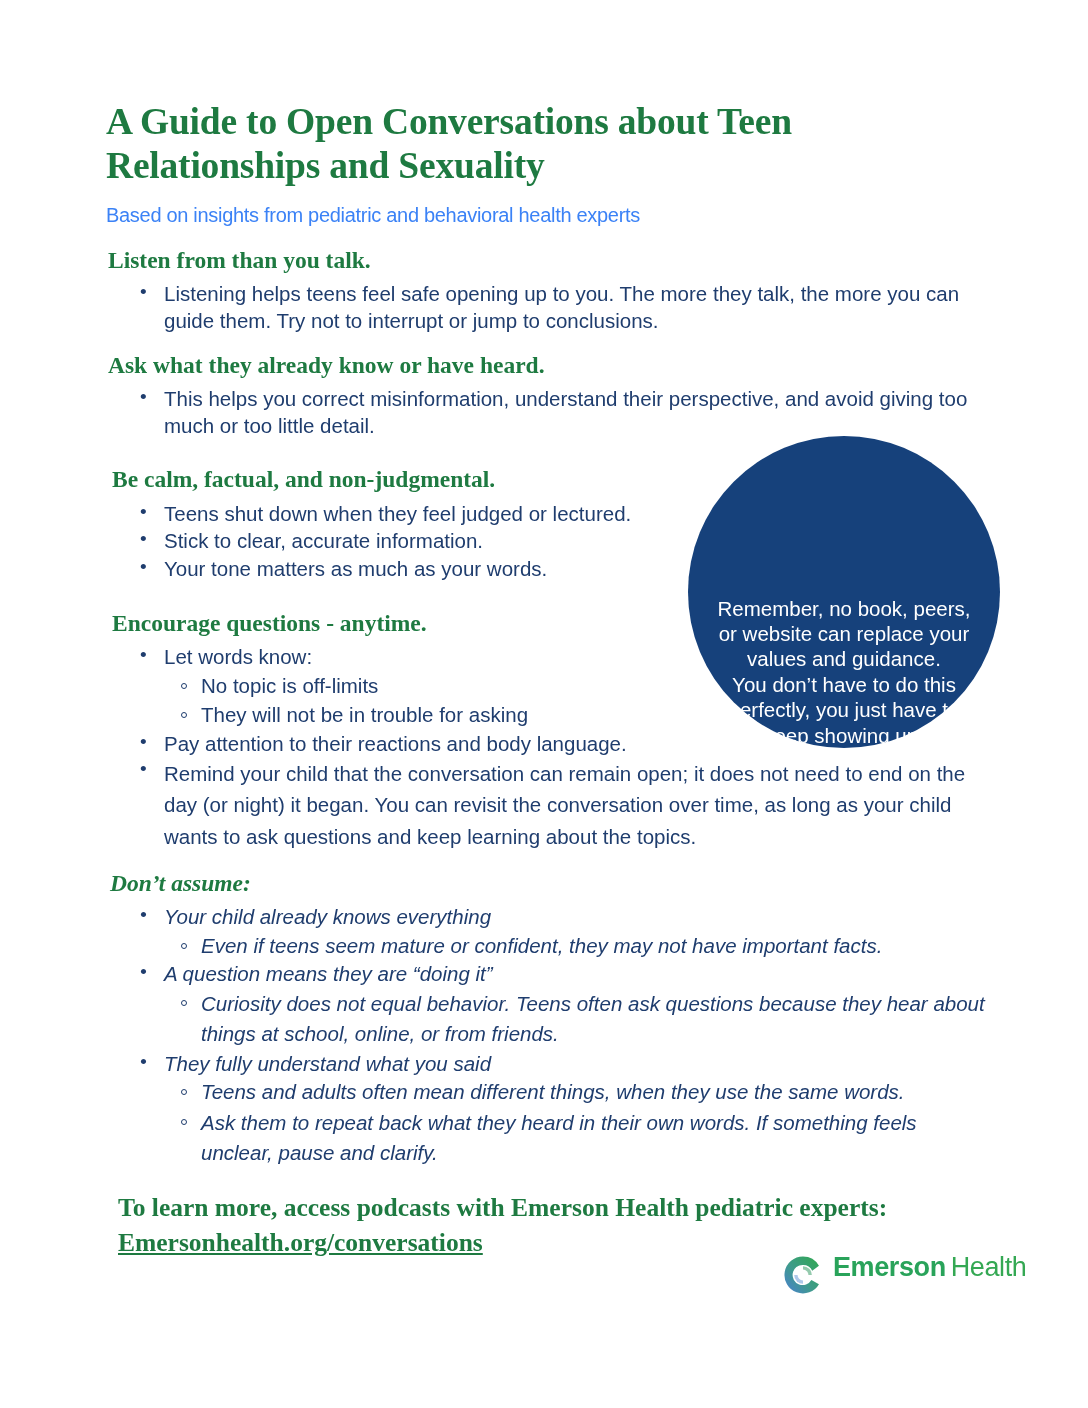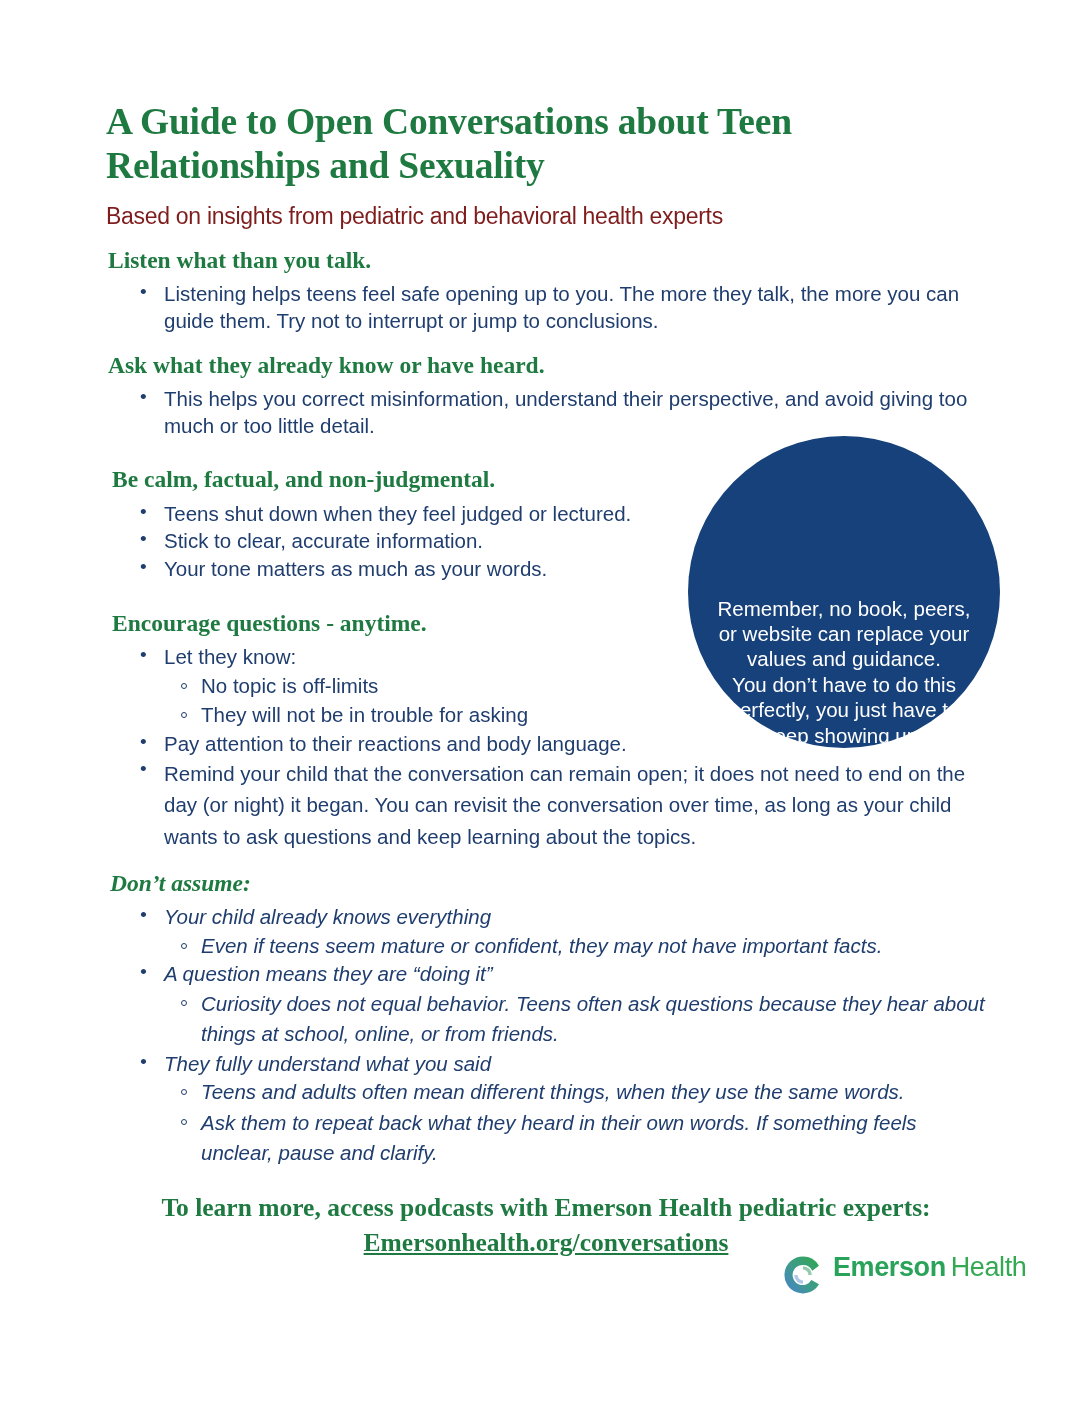--- a/index.html
+++ b/index.html
@@ -37,23 +37,23 @@
     font-weight: bold;
     font-size: 37.5px;
     line-height: 1.18;
     color: #1E7A41;
     margin: 0;
     letter-spacing: -0.2px;
   }
   .doc-subtitle {
     font-family: "Liberation Sans", sans-serif;
     font-weight: normal;
-    font-size: 23px;
+    font-size: 20px;
     line-height: 1.2;
-    color: #7f1d1d;
+    color: #3b82f6;
     margin: 14px 0 0 0;
     letter-spacing: -0.3px;
   }
 
   
   .content {
     position: absolute;
     left: 106px;
     top: 246px;
     width: 880px;
@@ -154,24 +154,24 @@
     font-family: "Liberation Sans", sans-serif;
     font-size: 20.5px;
     line-height: 1.24;
     color: #ffffff;
     white-space: pre-line;
   }
 
   
   .footer-cta {
     position: absolute;
-    left: 106px;
+    left: 118px;
     top: 1192px;
     width: 880px;
-    text-align: center;
+    text-align: left;
   }
   .cta-line {
     font-family: "Liberation Serif", serif;
     font-weight: bold;
     font-size: 25.5px;
     line-height: 1.28;
     color: #1E7A41;
     margin: 0;
   }
   .cta-url {
@@ -221,21 +221,21 @@
 
 <div class="page">
 
   <div class="header">
     <h1 class="doc-title">A Guide to Open Conversations about Teen Relationships and Sexuality</h1>
     <p class="doc-subtitle">Based on insights from pediatric and behavioral health experts</p>
   </div>
 
   <div class="content" id="content-root">
       <div class="section ">
-        <div class="section-heading indent-1">Listen what than you talk.</div>
+        <div class="section-heading indent-1">Listen from than you talk.</div>
         <ul class="bullets">
           <li>Listening helps teens feel safe opening up to you. The more they talk, the more you can guide them. Try not to interrupt or jump to conclusions.</li>
         </ul>
       </div>
       <div class="section sec-gap-sm">
         <div class="section-heading indent-1">Ask what they already know or have heard.</div>
         <ul class="bullets">
           <li>This helps you correct misinformation, understand their perspective, and avoid giving too much or too little detail.</li>
         </ul>
       </div>
@@ -243,21 +243,21 @@
         <div class="section-heading indent-2">Be calm, factual, and non-judgmental.</div>
         <ul class="bullets">
           <li>Teens shut down when they feel judged or lectured.</li>
           <li>Stick to clear, accurate information.</li>
           <li>Your tone matters as much as your words.</li>
         </ul>
       </div>
       <div class="section sec-gap-md">
         <div class="section-heading indent-2">Encourage questions - anytime.</div>
         <ul class="bullets">
-          <li>Let they know:</li>
+          <li>Let words know:</li>
           <ul class="subbullets">
             <li>No topic is off-limits</li>
             <li>They will not be in trouble for asking</li>
           </ul>
           <li>Pay attention to their reactions and body language.</li>
           <li class="loose">Remind your child that the conversation can remain open; it does not need to end on the day (or night) it began. You can revisit the conversation over time, as long as your child wants to ask questions and keep learning about the topics.</li>
         </ul>
       </div>
       <div class="section sec-gap-lg">
         <div class="section-heading indent-3">Don’t assume:</div>

